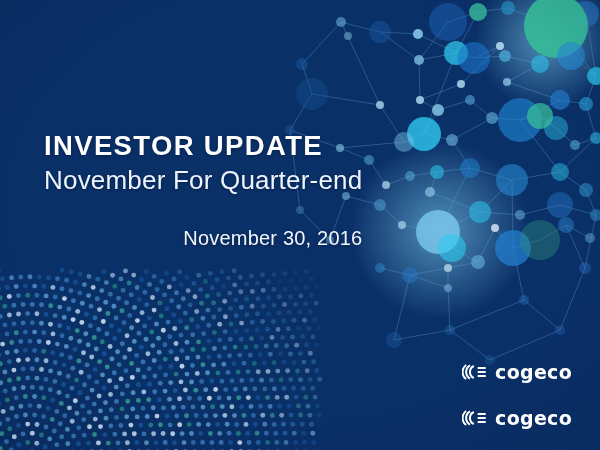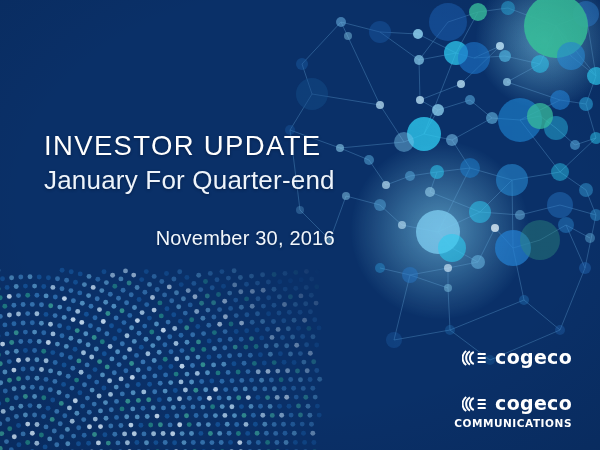--- a/index.html
+++ b/index.html
@@ -44,21 +44,21 @@
 
   
   .text-block {
     position: absolute;
     left: 44px;
     top: 132px;
     z-index: 5;
   }
   .title-main {
     font-size: 27.5px;
-    font-weight: normal;
+    font-weight: bold;
     color: #ffffff;
     letter-spacing: 1.35px;
     line-height: 1.0;
     margin: 0;
     white-space: nowrap;
     text-shadow: 0 1px 3px rgba(2,16,40,0.45);
   }
   .title-sub {
     font-size: 26px;
     font-weight: 300;
@@ -1070,21 +1070,21 @@
         <circle cx="311.7" cy="279.0" r="2.45" fill="#6fb8e8" opacity="0.72"></circle>
         <circle cx="316.8" cy="286.7" r="2.45" fill="#2aa090" opacity="0.70"></circle>
         <circle cx="317.6" cy="271.3" r="2.45" fill="#4e9ad8" opacity="0.68"></circle>
       </g>
   </svg>
 
   <div class="bg-vignette"></div>
 
   <div class="text-block">
     <h1 class="title-main">INVESTOR UPDATE</h1>
-    <h2 class="title-sub">January For Quarter-end</h2>
+    <h2 class="title-sub">November For Quarter-end</h2>
     <div class="date-line">November 30, 2016</div>
   </div>
 
   <div class="logo-bar">
 
     <div class="logo-unit">
       <div class="logo-row">
         <svg class="logo-mark" width="26" height="20" viewBox="0 0 26 20" xmlns="http://www.w3.org/2000/svg">
           <g fill="none" stroke="#ffffff" stroke-linecap="butt">
             <path d="M4.2 3.0 A 8.6 8.6 0 0 0 4.2 17.0" stroke-width="2.0"></path>
@@ -1110,18 +1110,17 @@
             <path d="M11.8 4.0 A 6.6 6.6 0 0 0 11.8 16.0" stroke-width="2.0"></path>
           </g>
           <g fill="#ffffff">
             <rect x="15.6" y="5.1" width="8.2" height="1.9" rx="0.6"></rect>
             <rect x="15.6" y="9.1" width="8.2" height="1.9" rx="0.6"></rect>
             <rect x="15.6" y="13.1" width="8.2" height="1.9" rx="0.6"></rect>
           </g>
         </svg>
         <span class="logo-word">cogeco</span>
       </div>
-      <div class="logo-tag">COMMUNICATIONS</div>
     </div>
 
   </div>
 
 </div>
 
 </body></html>

